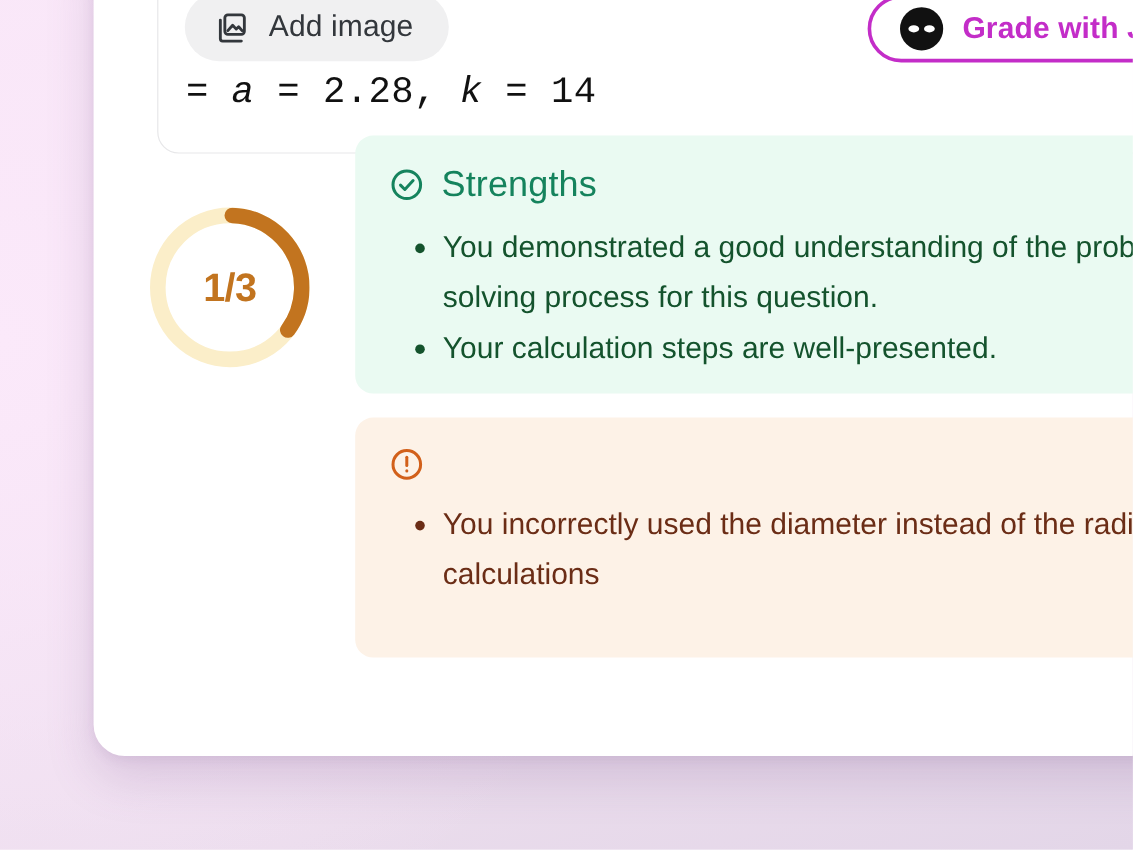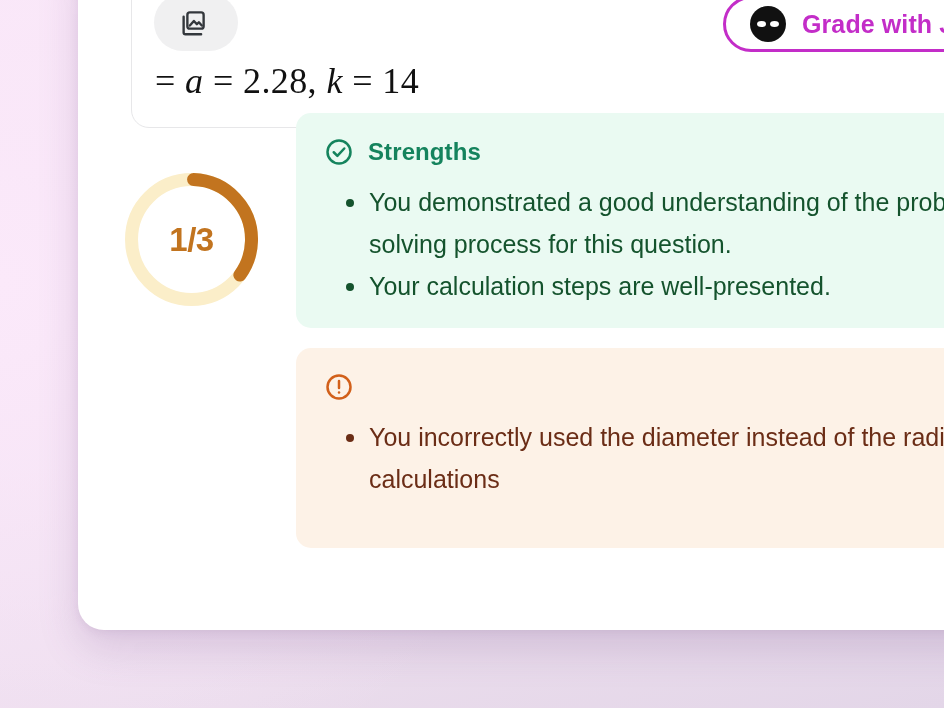--- a/index.html
+++ b/index.html
@@ -48,22 +48,22 @@
     border: 1.5px solid #e7e7e9;
     border-radius: 18px;
     background: #ffffff;
     box-sizing: border-box;
   }
 
   #math-expression {
     position: absolute;
     left: 23px;
     top: 191px;
-    font-family: Liberation Serif, serif;
-    font-size: 36px;
+    font-family: Liberation Mono, monospace;
+    font-size: 31px;
     font-style: italic;
     color: #111111;
     white-space: nowrap;
     letter-spacing: 0.4px;
   }
   #math-expression .up { font-style: normal; }
 
   #composer-actions {
     position: absolute;
     left: 22px;
@@ -198,22 +198,22 @@
     background: #fdf2e7;
   }
 
   .panel-header {
     display: flex;
     align-items: center;
     gap: 14px;
     margin-bottom: 14px;
   }
   .panel-header .title {
-    font-size: 24px;
-    font-weight: bold;
+    font-size: 30px;
+    font-weight: normal;
     letter-spacing: 0.1px;
     text-align: right;
   }
   #strengths-panel .panel-header .title { color: #15835d; }
   #weaknesses-panel .panel-header .title { color: #d2601a; }
 
   .panel-list {
     margin: 0;
     padding: 0;
     list-style: none;
@@ -265,20 +265,21 @@
     <div id="composer-actions">
 
       <button id="add-image-button">
         <span>
           <svg class="icon-svg" width="30" height="30" viewBox="0 0 24 24" fill="none" stroke="#33373c" stroke-width="1.9" stroke-linecap="round" stroke-linejoin="round">
             <rect x="7.5" y="3.5" width="13" height="13" rx="2"></rect>
             <path d="M4.5 7v12.5a1.5 1.5 0 0 0 1.5 1.5h12.5"></path>
             <path d="M9.5 14l3.2-3.6 2.4 2.6 1.6-1.6 2.3 2.6"></path>
           </svg>
         </span>
+        <span class="label">Add image</span>
       </button>
 
       <button id="grade-button">
         <span class="ninja-icon"></span>
         <span class="label">Grade with Jojo AI</span>
       </button>
 
     </div>
   </div>
 

